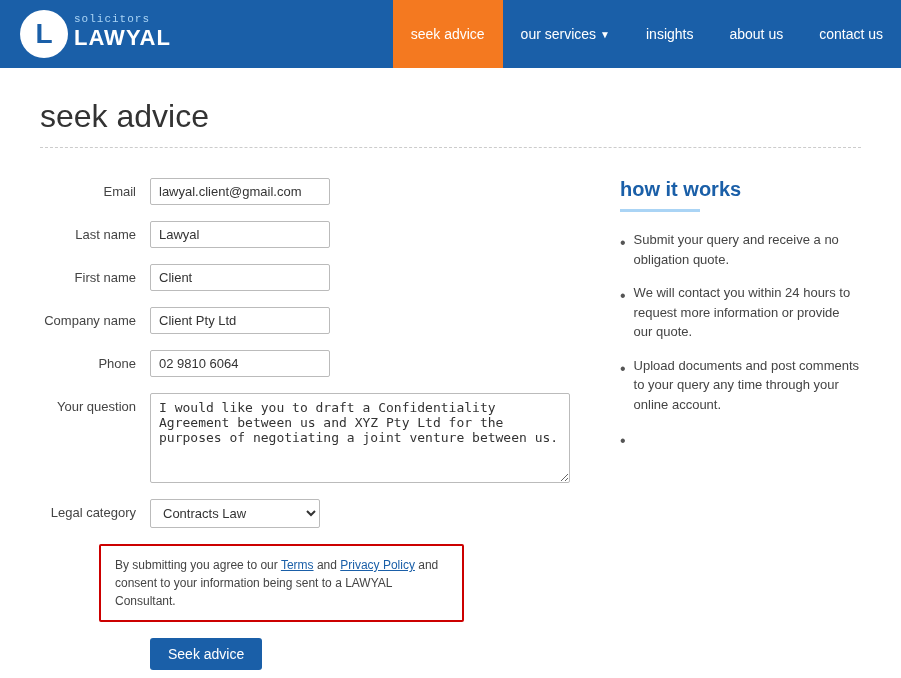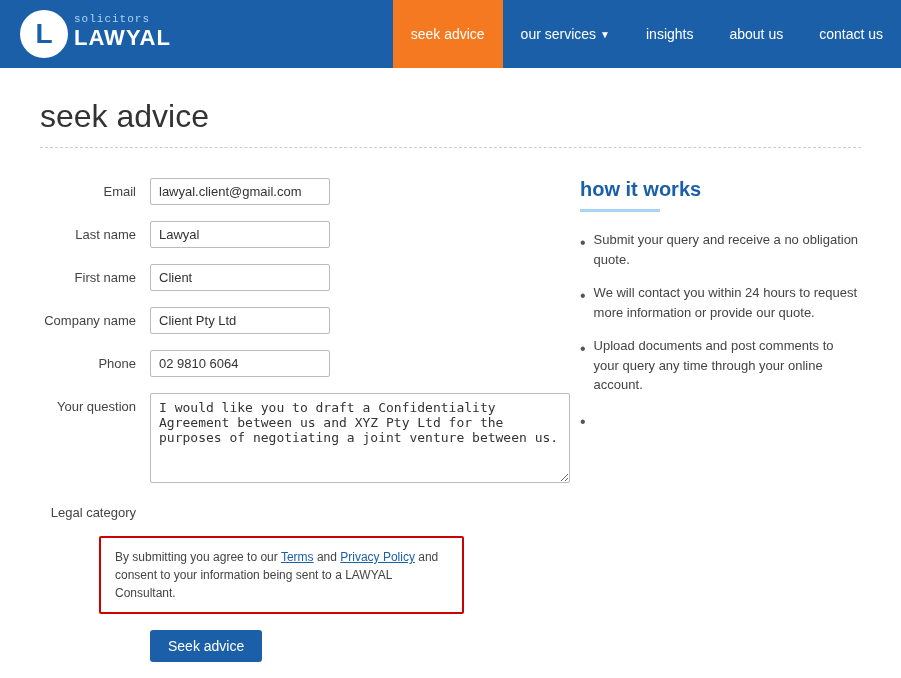--- a/index.html
+++ b/index.html
@@ -89,20 +89,21 @@
     }
     .divider {
       border: none;
       border-top: 1px dashed #ccc;
       margin-bottom: 30px;
     }
 
     
     .main-layout {
       display: flex;
+      gap: 40px;
     }
     .form-section {
       flex: 0 0 540px;
     }
     .sidebar-section {
       flex: 1;
     }
 
     
     .form-row {
@@ -270,20 +271,27 @@
         <input class="form-input" type="tel" value="02 9810 6064" style="">
       </div>
 
       <div class="form-row">
         <label class="form-label">Your question</label>
         <textarea class="form-textarea" style="">I would like you to draft a Confidentiality Agreement between us and XYZ Pty Ltd for the purposes of negotiating a joint venture between us.</textarea>
       </div>
 
       <div class="form-row">
         <label class="form-label">Legal category</label>
+        <select class="form-select">
+          <option>Contracts Law</option>
+          <option>Business Law</option>
+          <option>Employment Law</option>
+          <option>Property Law</option>
+          <option>Intellectual Property</option>
+        </select>
       </div>
 
       
       <div class="consent-box">
         <span>By submitting you agree to our </span><a href="#">Terms</a><span> and </span><a href="#">Privacy Policy</a><span> and consent to your information being sent to a LAWYAL Consultant.</span>
       </div>
 
       
       <button class="seek-advice-btn">Seek advice</button>
 

